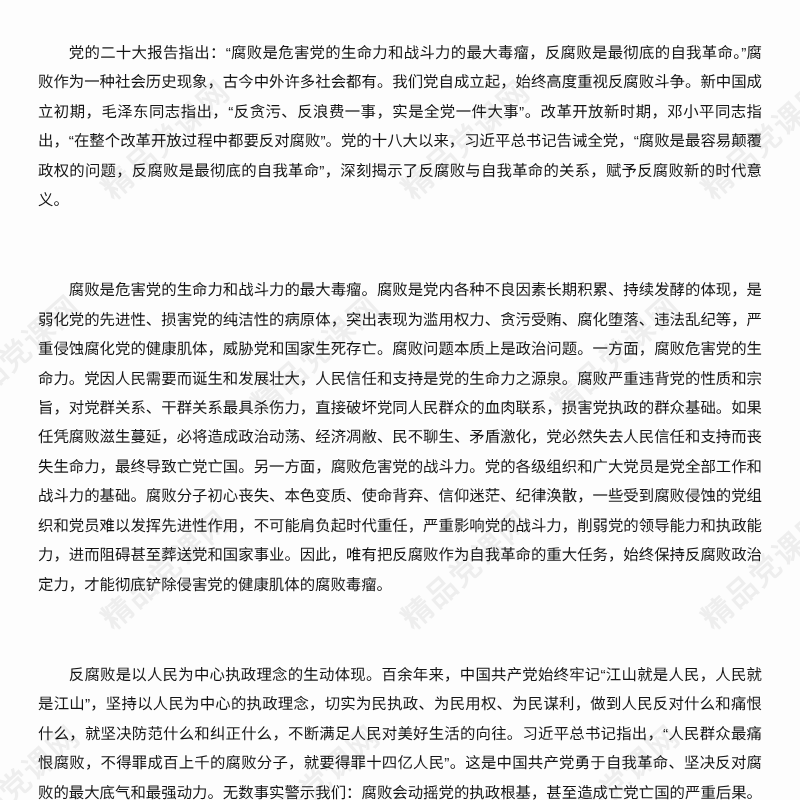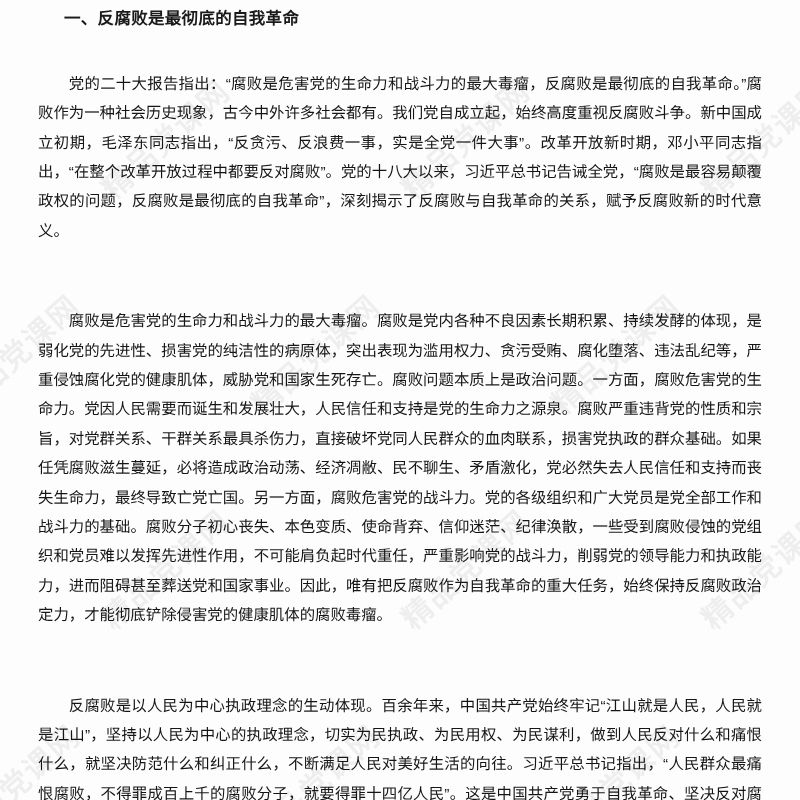--- a/index.html
+++ b/index.html
@@ -103,21 +103,20 @@
       <span class="watermark" style="left: 90px; top: 605px; color: rgb(0, 0, 0); opacity: 0.055; transform: rotate(-42deg);">精品党课网</span>
       <span class="watermark" style="left: 390px; top: 605px; color: rgb(0, 0, 0); opacity: 0.055; transform: rotate(-42deg);">精品党课网</span>
       <span class="watermark" style="left: 690px; top: 605px; color: rgb(0, 0, 0); opacity: 0.055; transform: rotate(-42deg);">精品党课网</span>
       <span class="watermark" style="left: -60px; top: 820px; color: rgb(0, 0, 0); opacity: 0.055; transform: rotate(-42deg);">精品党课网</span>
       <span class="watermark" style="left: 240px; top: 820px; color: rgb(0, 0, 0); opacity: 0.055; transform: rotate(-42deg);">精品党课网</span>
       <span class="watermark" style="left: 540px; top: 820px; color: rgb(0, 0, 0); opacity: 0.055; transform: rotate(-42deg);">精品党课网</span>
     </div>
 
   <div id="content">
 
-    <h1 class="doc-heading">一、反腐败是最彻底的自我革命</h1>
 
     <div class="spacer-after-heading"></div>
 
     <p class="doc-para">党的二十大报告指出：“腐败是危害党的生命力和战斗力的最大毒瘤，反腐败是最彻底的自我革命。”腐败作为一种社会历史现象，古今中外许多社会都有。我们党自成立起，始终高度重视反腐败斗争。新中国成立初期，毛泽东同志指出，“反贪污、反浪费一事，实是全党一件大事”。改革开放新时期，邓小平同志指出，“在整个改革开放过程中都要反对腐败”。党的十八大以来，习近平总书记告诫全党，“腐败是最容易颠覆政权的问题，反腐败是最彻底的自我革命”，深刻揭示了反腐败与自我革命的关系，赋予反腐败新的时代意义。</p>
 
     <div class="para-gap"></div>
 
     <p class="doc-para">腐败是危害党的生命力和战斗力的最大毒瘤。腐败是党内各种不良因素长期积累、持续发酵的体现，是弱化党的先进性、损害党的纯洁性的病原体，突出表现为滥用权力、贪污受贿、腐化堕落、违法乱纪等，严重侵蚀腐化党的健康肌体，威胁党和国家生死存亡。腐败问题本质上是政治问题。一方面，腐败危害党的生命力。党因人民需要而诞生和发展壮大，人民信任和支持是党的生命力之源泉。腐败严重违背党的性质和宗旨，对党群关系、干群关系最具杀伤力，直接破坏党同人民群众的血肉联系，损害党执政的群众基础。如果任凭腐败滋生蔓延，必将造成政治动荡、经济凋敝、民不聊生、矛盾激化，党必然失去人民信任和支持而丧失生命力，最终导致亡党亡国。另一方面，腐败危害党的战斗力。党的各级组织和广大党员是党全部工作和战斗力的基础。腐败分子初心丧失、本色变质、使命背弃、信仰迷茫、纪律涣散，一些受到腐败侵蚀的党组织和党员难以发挥先进性作用，不可能肩负起时代重任，严重影响党的战斗力，削弱党的领导能力和执政能力，进而阻碍甚至葬送党和国家事业。因此，唯有把反腐败作为自我革命的重大任务，始终保持反腐败政治定力，才能彻底铲除侵害党的健康肌体的腐败毒瘤。</p>
 
     <div class="para-gap"></div>

